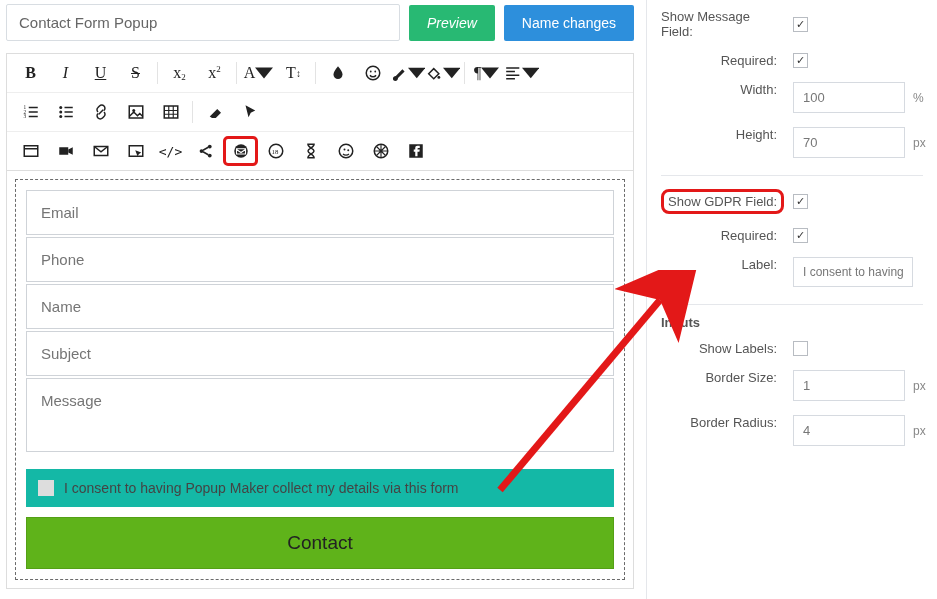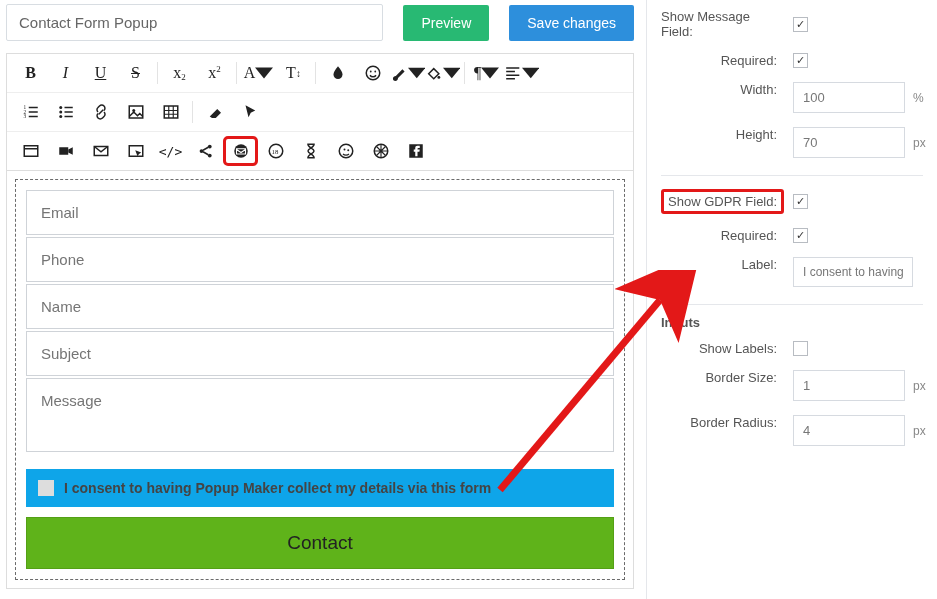--- a/index.html
+++ b/index.html
@@ -18,31 +18,31 @@
   .right {
     flex: 1;
     border-left: 1px solid #e5e7eb;
     background: #fff;
     padding: 2px 14px 0 14px;
     font-size: 13px;
     color: #555;
     margin-left: 6px;
   }
   
-  .topbar { display: flex; gap: 20px; align-items: center; margin-bottom: 12px; }
+  .topbar { display: flex; gap: 9px; align-items: center; margin-bottom: 12px; }
   .title-input {
     flex: 1;
     border: 1px solid #d8dde2;
     padding: 9px 12px;
     font-size: 15px;
     color: #666;
     border-radius: 2px;
   }
   .btn { border: none; padding: 10px 18px; font-size: 14px; color: #fff; border-radius: 2px; cursor: pointer; }
-  .btn-preview { background: #28b973; }
+  .btn-preview { background: #28b973; font-style: italic; }
   .btn-save { background: #2d8fdc; }
 
   
   .toolbar { border: 1px solid #ddd; border-bottom: none; }
   .tb-row { display: flex; align-items: center; padding: 4px 6px; }
   .tb-row + .tb-row { border-top: 1px solid #eee; }
   .tb-btn {
     width: 35px; height: 30px;
     display: inline-flex; align-items: center; justify-content: center;
     font-family: Georgia, serif;
@@ -77,26 +77,25 @@
     padding: 13px 14px;
     font-size: 15px;
     color: #777;
     height: 74px;
     margin-bottom: 14px;
     resize: none;
     font-family: inherit;
   }
   .consent-row {
     display: flex; align-items: flex-end; gap: 10px;
-    background: #0ea5e9;
+    background: #14b8a6;
     padding: 11px 12px;
     margin-bottom: 10px;
     font-size: 14px;
     color: #444;
-    font-weight: bold;
   }
   .consent-chk {
     width: 16px; height: 16px; background: #ddd; display: inline-block;
   }
   .submit {
     width: 100%;
     background: #5fb31a;
     border: 1px solid #54a015;
     padding: 14px 0;
     font-size: 19px;
@@ -115,40 +114,40 @@
   }
   .r-input {
     width: 112px;
     border: 1px solid #d6dae0;
     padding: 7px 9px;
     font-size: 13px;
     color: #777;
   }
   .unit { color: #888; margin-left: 8px; font-size: 12px; }
   .r-col { width: 130px; display: flex; align-items: center; }
-  .gdpr-box { border: 3px solid #e31818; padding: 2px 4px; border-radius: 3px; display: inline-block; }
+  .gdpr-box { border: 3px solid #e31818; padding: 2px 4px; border-radius: 8px; display: inline-block; }
   .section-hr { border: none; border-top: 1px solid #e5e7eb; margin: 10px 0 6px; }
   .section-title { font-weight: 600; color: #555; margin: 10px 0 4px 0; }
 
   
   .arrow {
     position: absolute;
     pointer-events: none;
   }
 </style>
 </head>
 <body>
 
 <div class="layout">
   <div class="left">
 
     <div class="topbar">
       <input class="title-input" value="Contact Form Popup" style="">
       <button class="btn btn-preview">Preview</button>
-      <button class="btn btn-save">Save changes</button>
+      <button class="btn btn-save">Name changes</button>
     </div>
 
     <div class="toolbar">
 
       <div class="tb-row">
         <span class="tb-btn">
             <b>B</b>
           </span>
         <span class="tb-btn">
             <i>I</i>

